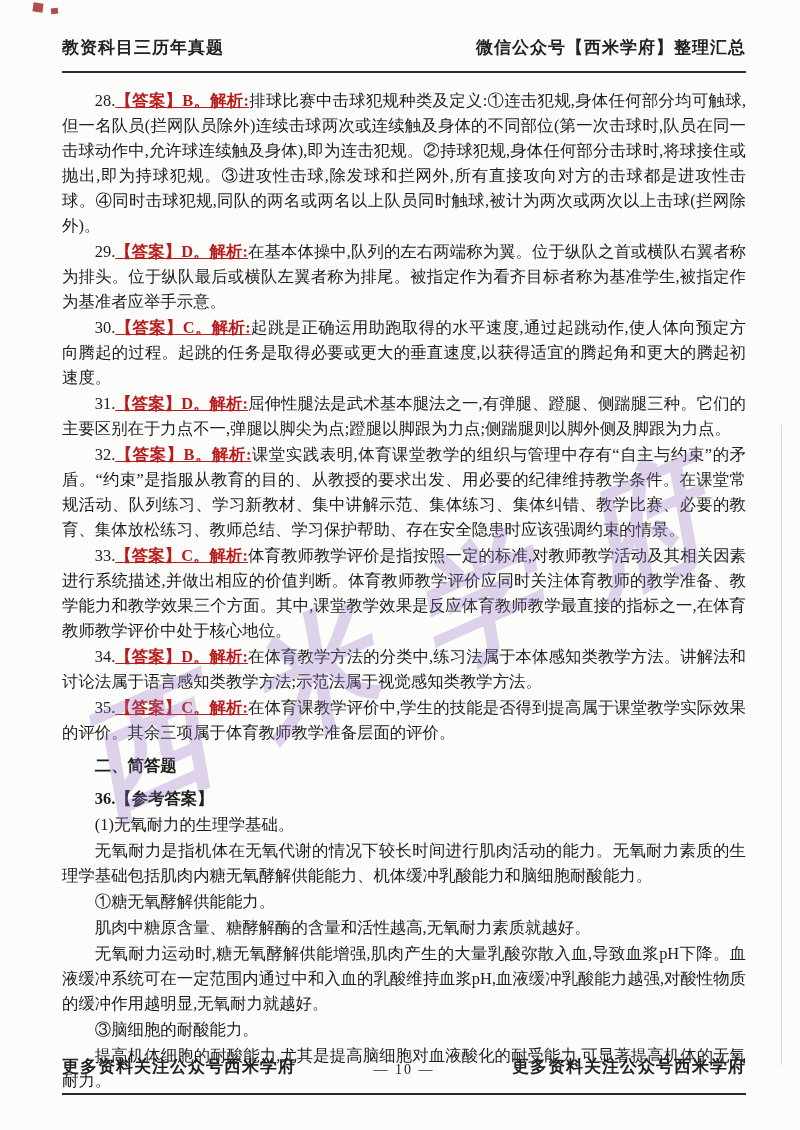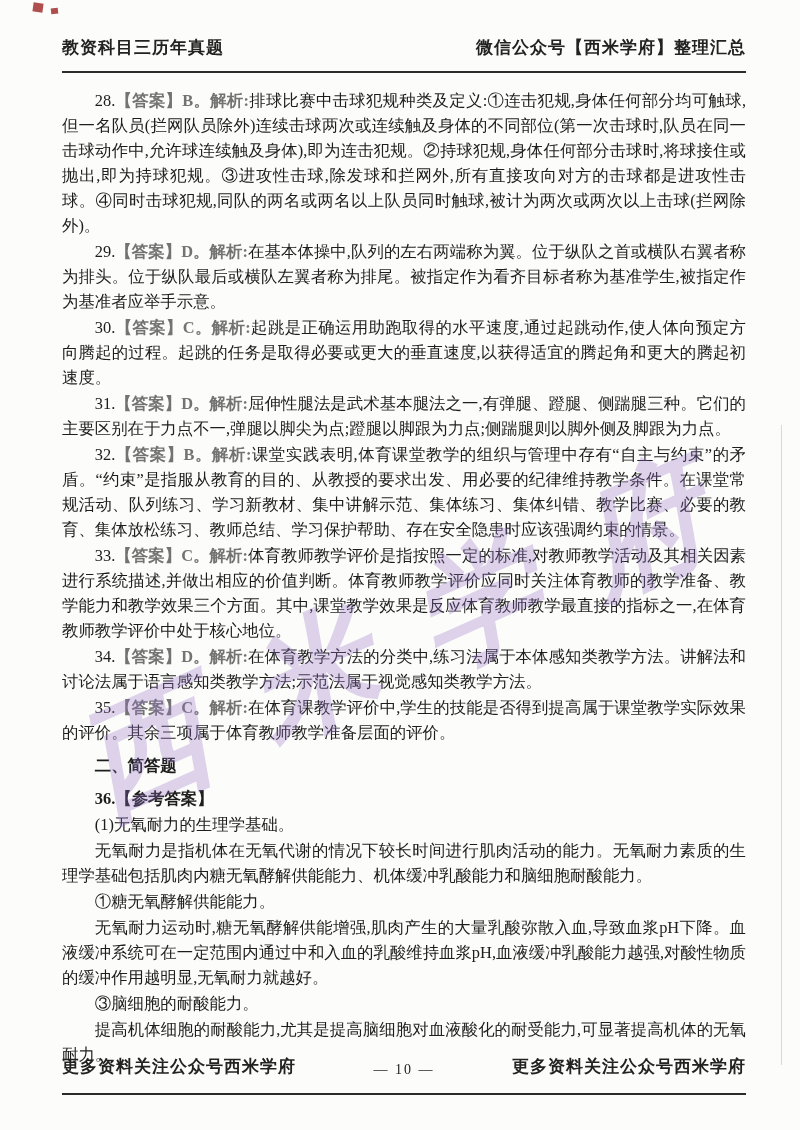--- a/index.html
+++ b/index.html
@@ -17,21 +17,21 @@
     border-bottom:2px solid #2b2b2b;padding-bottom:12px;
     font-weight:bold;font-size:17px;letter-spacing:1px;color:#222;
   }
   
   .doc-body{
     position:absolute;left:62px;right:54px;top:88px;
     font-size:16.4px;line-height:25px;text-align:justify;
     color:#1d1d1d;z-index:1;
   }
   .para{margin:0 0 1px 0;text-indent:2em;}
-  .para b{font-weight:bold;color:#737373;}
+  .para b{font-weight:bold;color:#b91c1c;text-decoration:underline;}
   .para .num{font-weight:normal;}
   .heading{font-weight:bold;margin-top:8px;}
   
   .footer{
     position:absolute;left:62px;right:54px;top:1055px;
     display:flex;justify-content:space-between;align-items:flex-end;
     border-bottom:2px solid #2b2b2b;padding-bottom:15px;
     font-weight:bold;font-size:17px;letter-spacing:1px;color:#222;z-index:1;
   }
   .footer .page-num{font-weight:normal;font-size:14px;letter-spacing:2px;}
@@ -73,20 +73,21 @@
         <p class="para"><span class="num">33.</span><b>【答案】C。解析:</b>体育教师教学评价是指按照一定的标准,对教师教学活动及其相关因素进行系统描述,并做出相应的价值判断。体育教师教学评价应同时关注体育教师的教学准备、教学能力和教学效果三个方面。其中,课堂教学效果是反应体育教师教学最直接的指标之一,在体育教师教学评价中处于核心地位。</p>
         <p class="para"><span class="num">34.</span><b>【答案】D。解析:</b>在体育教学方法的分类中,练习法属于本体感知类教学方法。讲解法和讨论法属于语言感知类教学方法;示范法属于视觉感知类教学方法。</p>
         <p class="para"><span class="num">35.</span><b>【答案】C。解析:</b>在体育课教学评价中,学生的技能是否得到提高属于课堂教学实际效果的评价。其余三项属于体育教师教学准备层面的评价。</p>
       </div>
     <p class="para heading">二、简答题</p>
     <p class="para heading">36.【参考答案】</p>
     <div>
         <p class="para">(1)无氧耐力的生理学基础。</p>
         <p class="para">无氧耐力是指机体在无氧代谢的情况下较长时间进行肌肉活动的能力。无氧耐力素质的生理学基础包括肌肉内糖无氧酵解供能能力、机体缓冲乳酸能力和脑细胞耐酸能力。</p>
         <p class="para">①糖无氧酵解供能能力。</p>
+        <p class="para">肌肉中糖原含量、糖酵解酶的含量和活性越高,无氧耐力素质就越好。</p>
         <p class="para">无氧耐力运动时,糖无氧酵解供能增强,肌肉产生的大量乳酸弥散入血,导致血浆pH下降。血液缓冲系统可在一定范围内通过中和入血的乳酸维持血浆pH,血液缓冲乳酸能力越强,对酸性物质的缓冲作用越明显,无氧耐力就越好。</p>
         <p class="para">③脑细胞的耐酸能力。</p>
         <p class="para">提高机体细胞的耐酸能力,尤其是提高脑细胞对血液酸化的耐受能力,可显著提高机体的无氧耐力。</p>
       </div>
   </div>
 
   <div class="watermark">西米学府</div>
 
   <div class="scan-line" style="left:781px;top:425px;height:640px;"></div>
 

